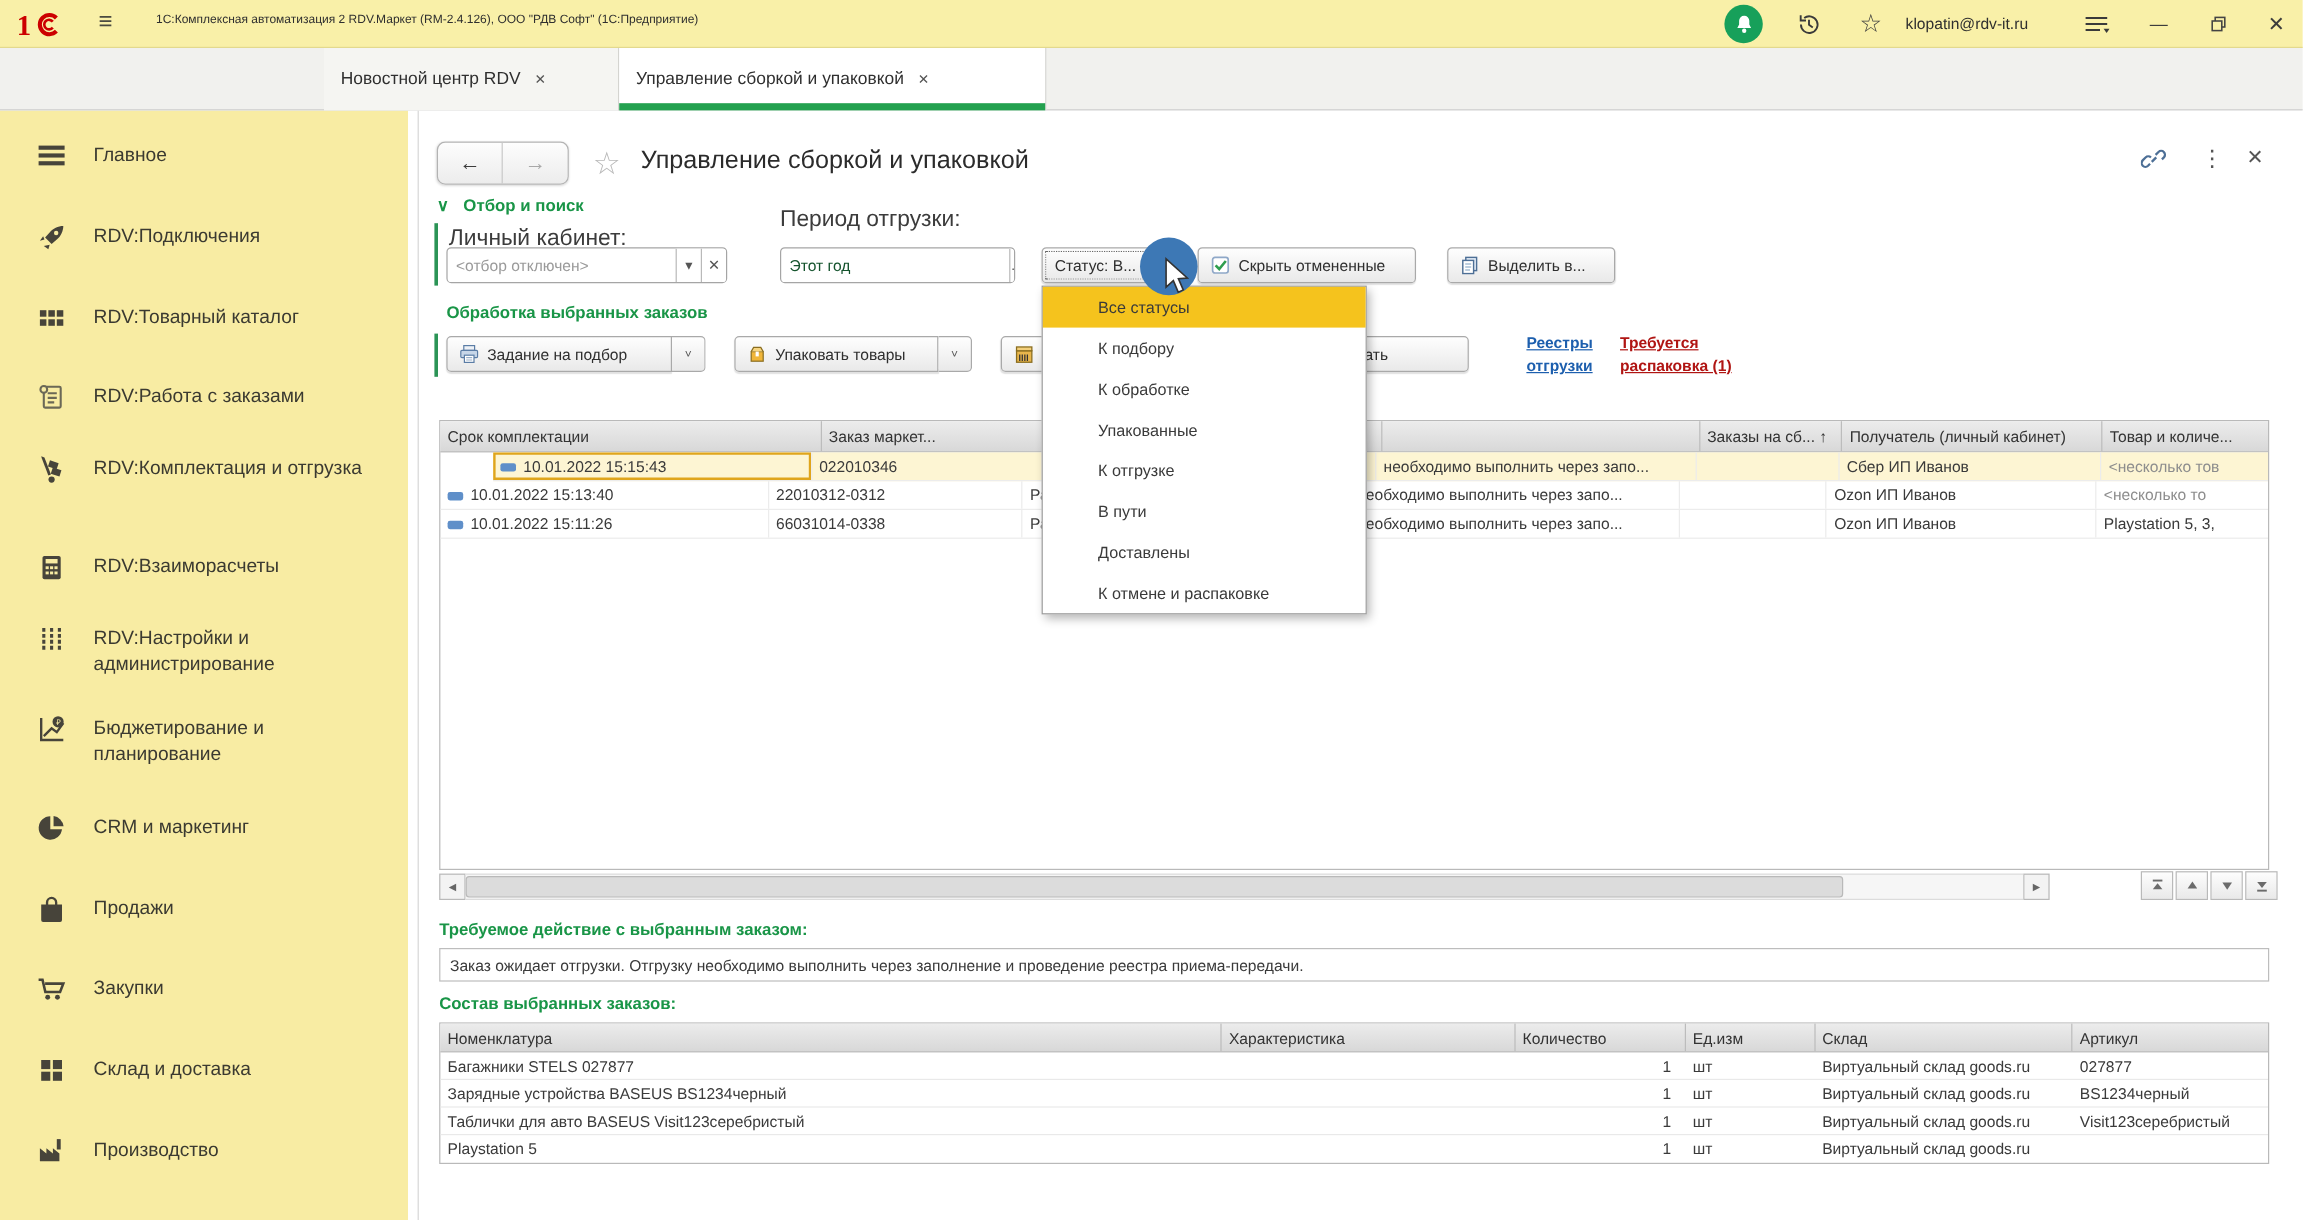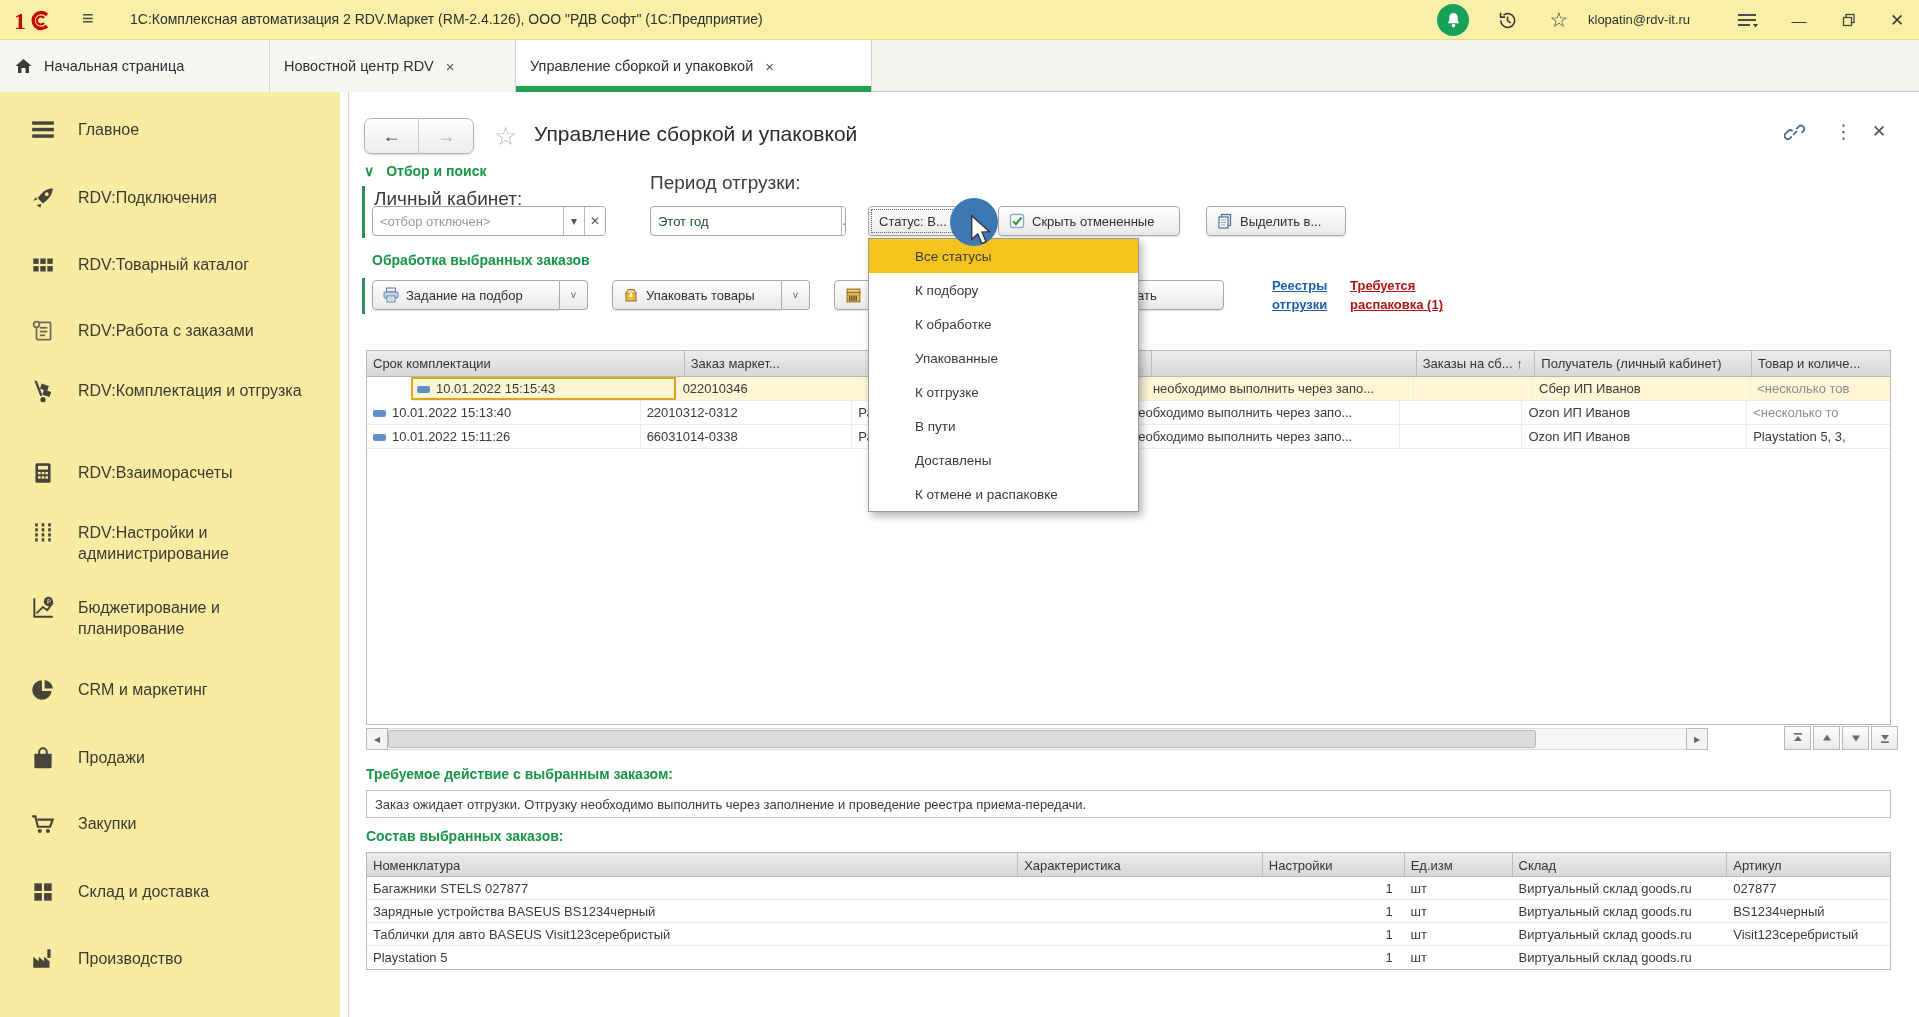--- a/index.html
+++ b/index.html
@@ -2,21 +2,21 @@
 <html><head>
 <meta charset="utf-8">
 <style>
   * { margin:0; padding:0; box-sizing:border-box; }
   html,body { width:1919px; height:1017px; overflow:hidden; }
   body { font-family:"Liberation Sans", sans-serif; font-size:13px; color:#3a3a3a; background:#fff; position:relative; }
   .abs { position:absolute; }
 
   
   .titlebar { left:0; top:0; width:1919px; height:40px; background:#f9f0a8; border-bottom:1px solid #e3d98e; z-index:10; }
-  .titlebar .apptitle { left:130px; top:11px; font-size:14px; color:#2f2f2f; white-space:nowrap; }
+  .titlebar .apptitle { left:130px; top:11px; font-size:10px; color:#2f2f2f; white-space:nowrap; }
   .burger { left:82px; top:7px; font-size:20px; color:#4a4a40; cursor:default; }
   .bell-circle { left:1437px; top:4px; width:32px; height:32px; border-radius:50%; background:#17a05a; display:flex; align-items:center; justify-content:center; }
   .tb-ic { top:9px; width:22px; height:22px; display:flex; align-items:center; justify-content:center; color:#3c3c3c; }
   .email { left:1588px; top:12px; font-size:13px; color:#2f2f2f; }
   .winbtn { top:8px; width:26px; height:24px; display:flex; align-items:center; justify-content:center; font-size:15px; color:#3c3c3c; }
 
   
   .tabbar { left:0; top:40px; width:1919px; height:52px; background:#f1f1ee; border-bottom:1px solid #cfcfcf; z-index:9; }
   .tab { position:absolute; top:0; height:52px; display:flex; align-items:center; padding:0 14px; border-right:1px solid #d4d4d0; font-size:14.5px; color:#2f2f2f; background:#f5f5f2; }
   .tab.active { background:#ffffff; }
@@ -130,26 +130,20 @@
   <div class="abs winbtn" style="left:1836px">
     <svg width="14" height="14" viewBox="0 0 14 14" fill="none" stroke="#444" stroke-width="1.3">
       <rect x="4" y="1.5" width="8" height="8"></rect>
         <rect x="1.5" y="4.5" width="8" height="8" fill="#f9f0a8"></rect>
     </svg>
   </div>
   <div class="abs winbtn" style="left:1884px;font-size:17px">✕</div>
 </div>
 
 <div class="abs tabbar">
-  <div class="tab" style="left:0;width:270px">
-    <svg width="19" height="18" viewBox="0 0 18 18" style="margin-right:11px">
-      <path d="M9 2 L17 9 H14.5 V16 H11 V11 H7 V16 H3.5 V9 H1 Z" fill="#3c3c34"></path>
-    </svg>
-    <span>Начальная страница</span>
-  </div>
   <div class="tab" style="left:270px;width:246px">
     <span>Новостной центр RDV</span>
     <span class="close">×</span>
   </div>
   <div class="tab active" style="left:516px;width:356px">
     <span>Управление сборкой и упаковкой</span>
     <span class="close">×</span>
     <div class="greenbar"></div>
   </div>
 </div>
@@ -484,21 +478,21 @@
 <div class="abs green-h" style="left:366px;top:766px">Требуемое действие с выбранным заказом:</div>
 <div class="abs actionbox">
   <span>Заказ ожидает отгрузки. Отгрузку необходимо выполнить через заполнение и проведение реестра приема-передачи.</span>
 </div>
 
 <div class="abs green-h" style="left:366px;top:828px">Состав выбранных заказов:</div>
 <div class="abs ctable">
   <div class="thead" style="height:24px">
     <div class="th" style="width:652px">Номенклатура</div>
     <div class="th" style="width:245px">Характеристика</div>
-    <div class="th" style="width:142px">Настройки</div>
+    <div class="th" style="width:142px">Количество</div>
     <div class="th" style="width:108px">Ед.изм</div>
     <div class="th" style="width:215px">Склад</div>
     <div class="th" style="width:163px;border-right:0">Артикул</div>
   </div>
   <div class="crow">
     <div class="ctd" style="width:652px">Багажники STELS 027877</div>
     <div class="ctd" style="width:245px"></div>
     <div class="ctd num" style="width:142px">1</div>
     <div class="ctd" style="width:108px">шт</div>
     <div class="ctd" style="width:215px">Виртуальный склад goods.ru</div>

